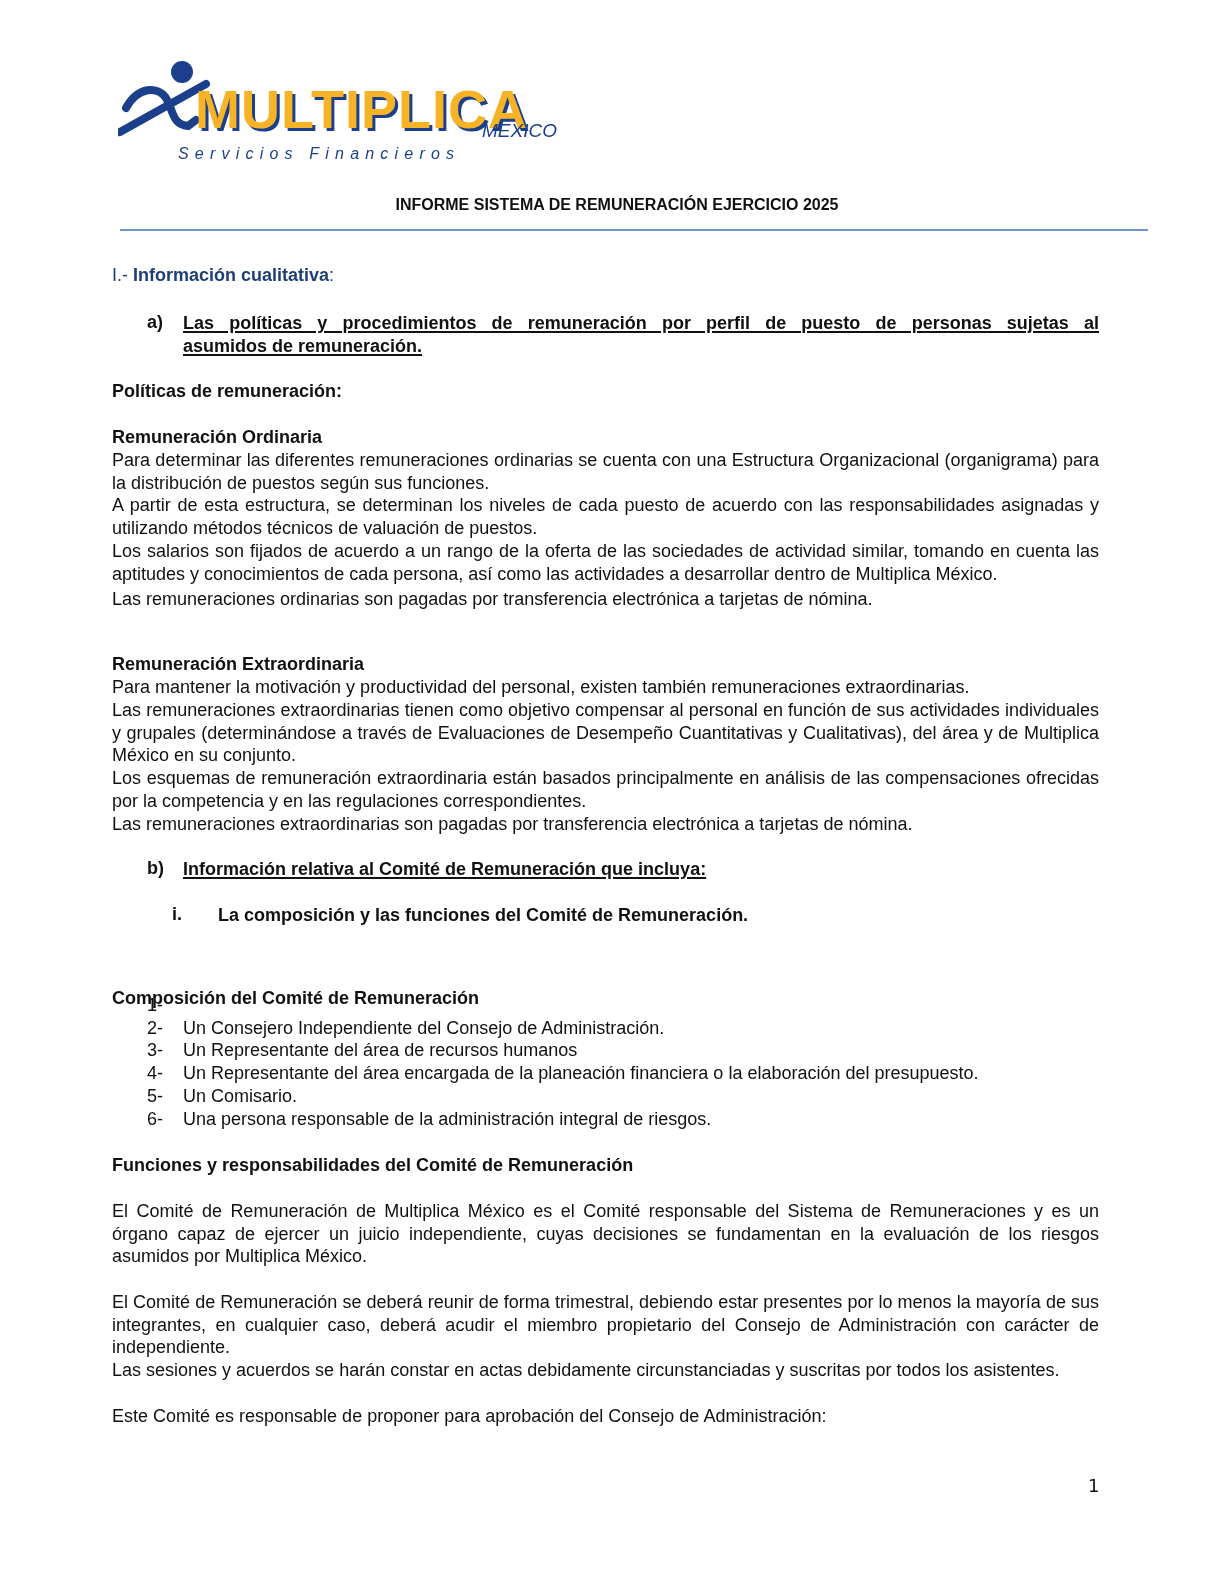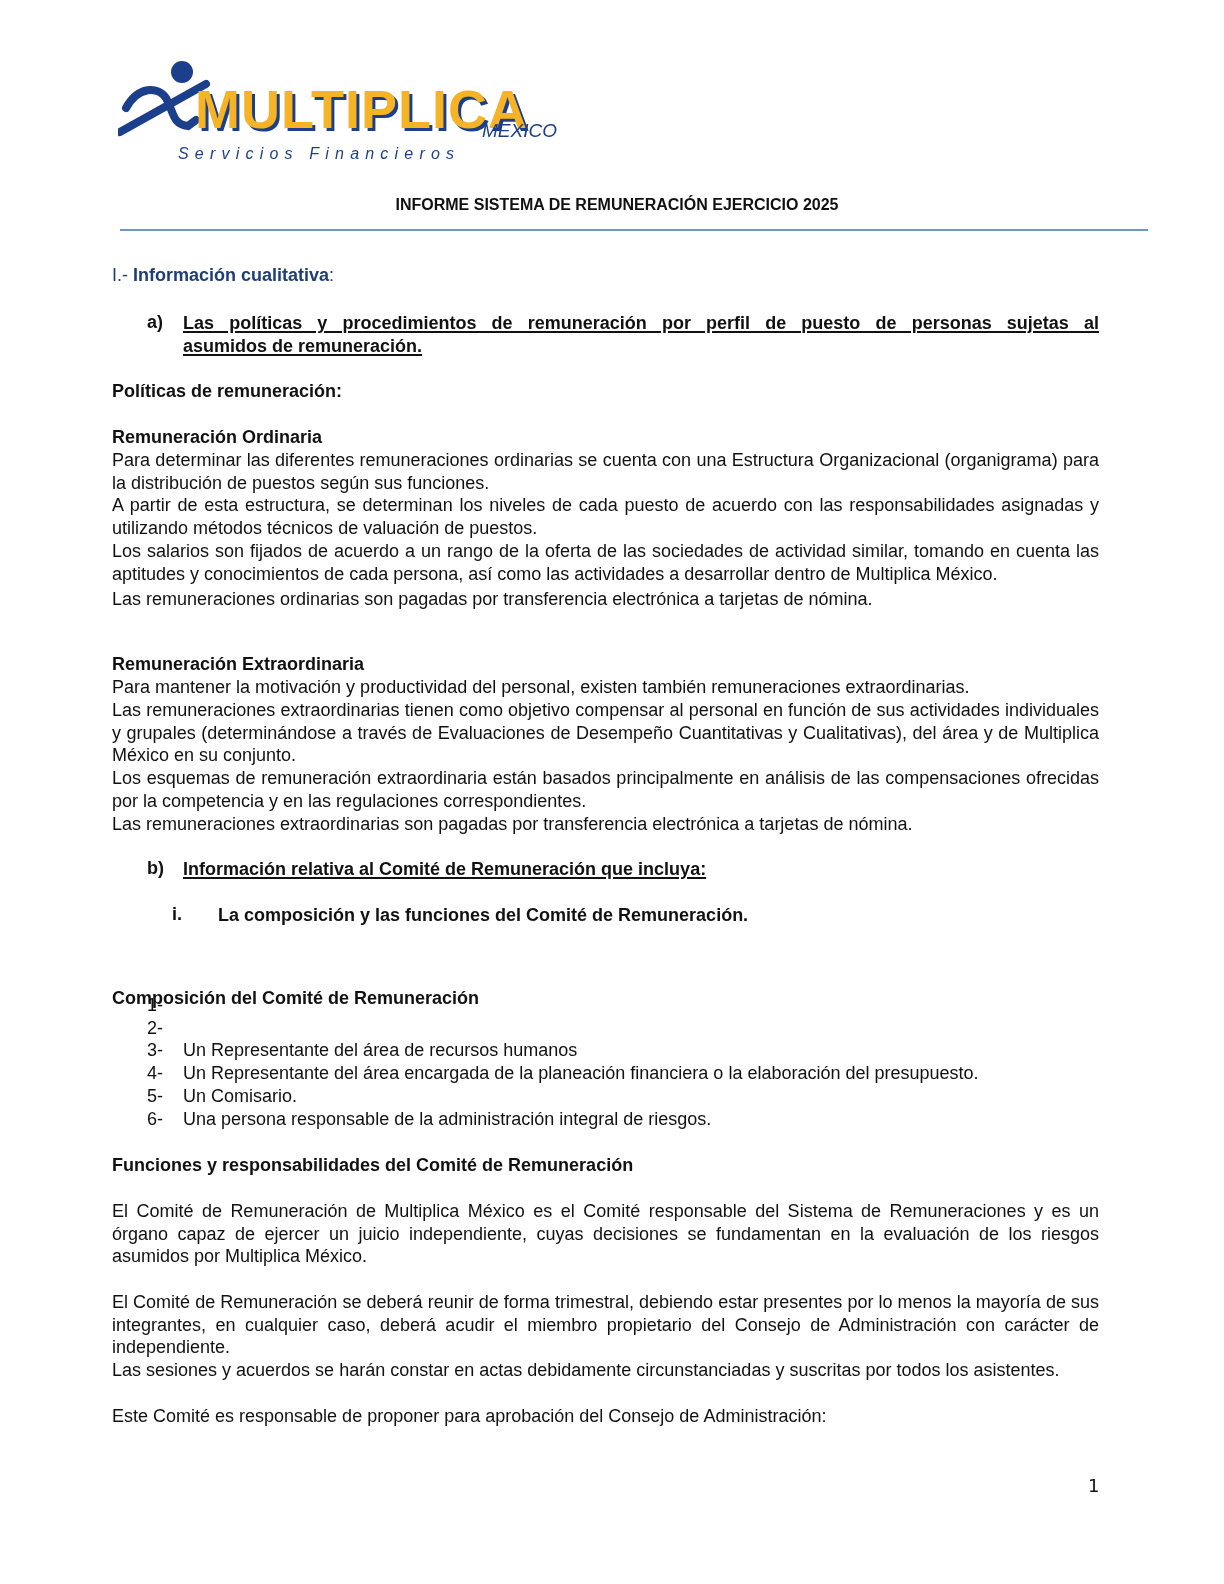--- a/index.html
+++ b/index.html
@@ -83,20 +83,21 @@
 <div class="item-letter" style="left:172px; top:904px;">i.</div>
 <div class="item-text" style="left:218px; top:904px;">La composición y las funciones del Comité de Remuneración.</div>
 
 <div class="text b" style="top:987px;">Composición del Comité de Remuneración</div>
 <div class="list">
   <div class="row">
       <span class="n">1-</span>
     </div>
   <div class="row">
       <span class="n">2-</span>
+      <span>Un Consejero Independiente del Consejo de Administración.</span>
     </div>
   <div class="row">
       <span class="n">3-</span>
       <span>Un Representante del área de recursos humanos</span>
     </div>
   <div class="row">
       <span class="n">4-</span>
       <span>Un Representante del área encargada de la planeación financiera o la elaboración del presupuesto.</span>
     </div>
   <div class="row">

